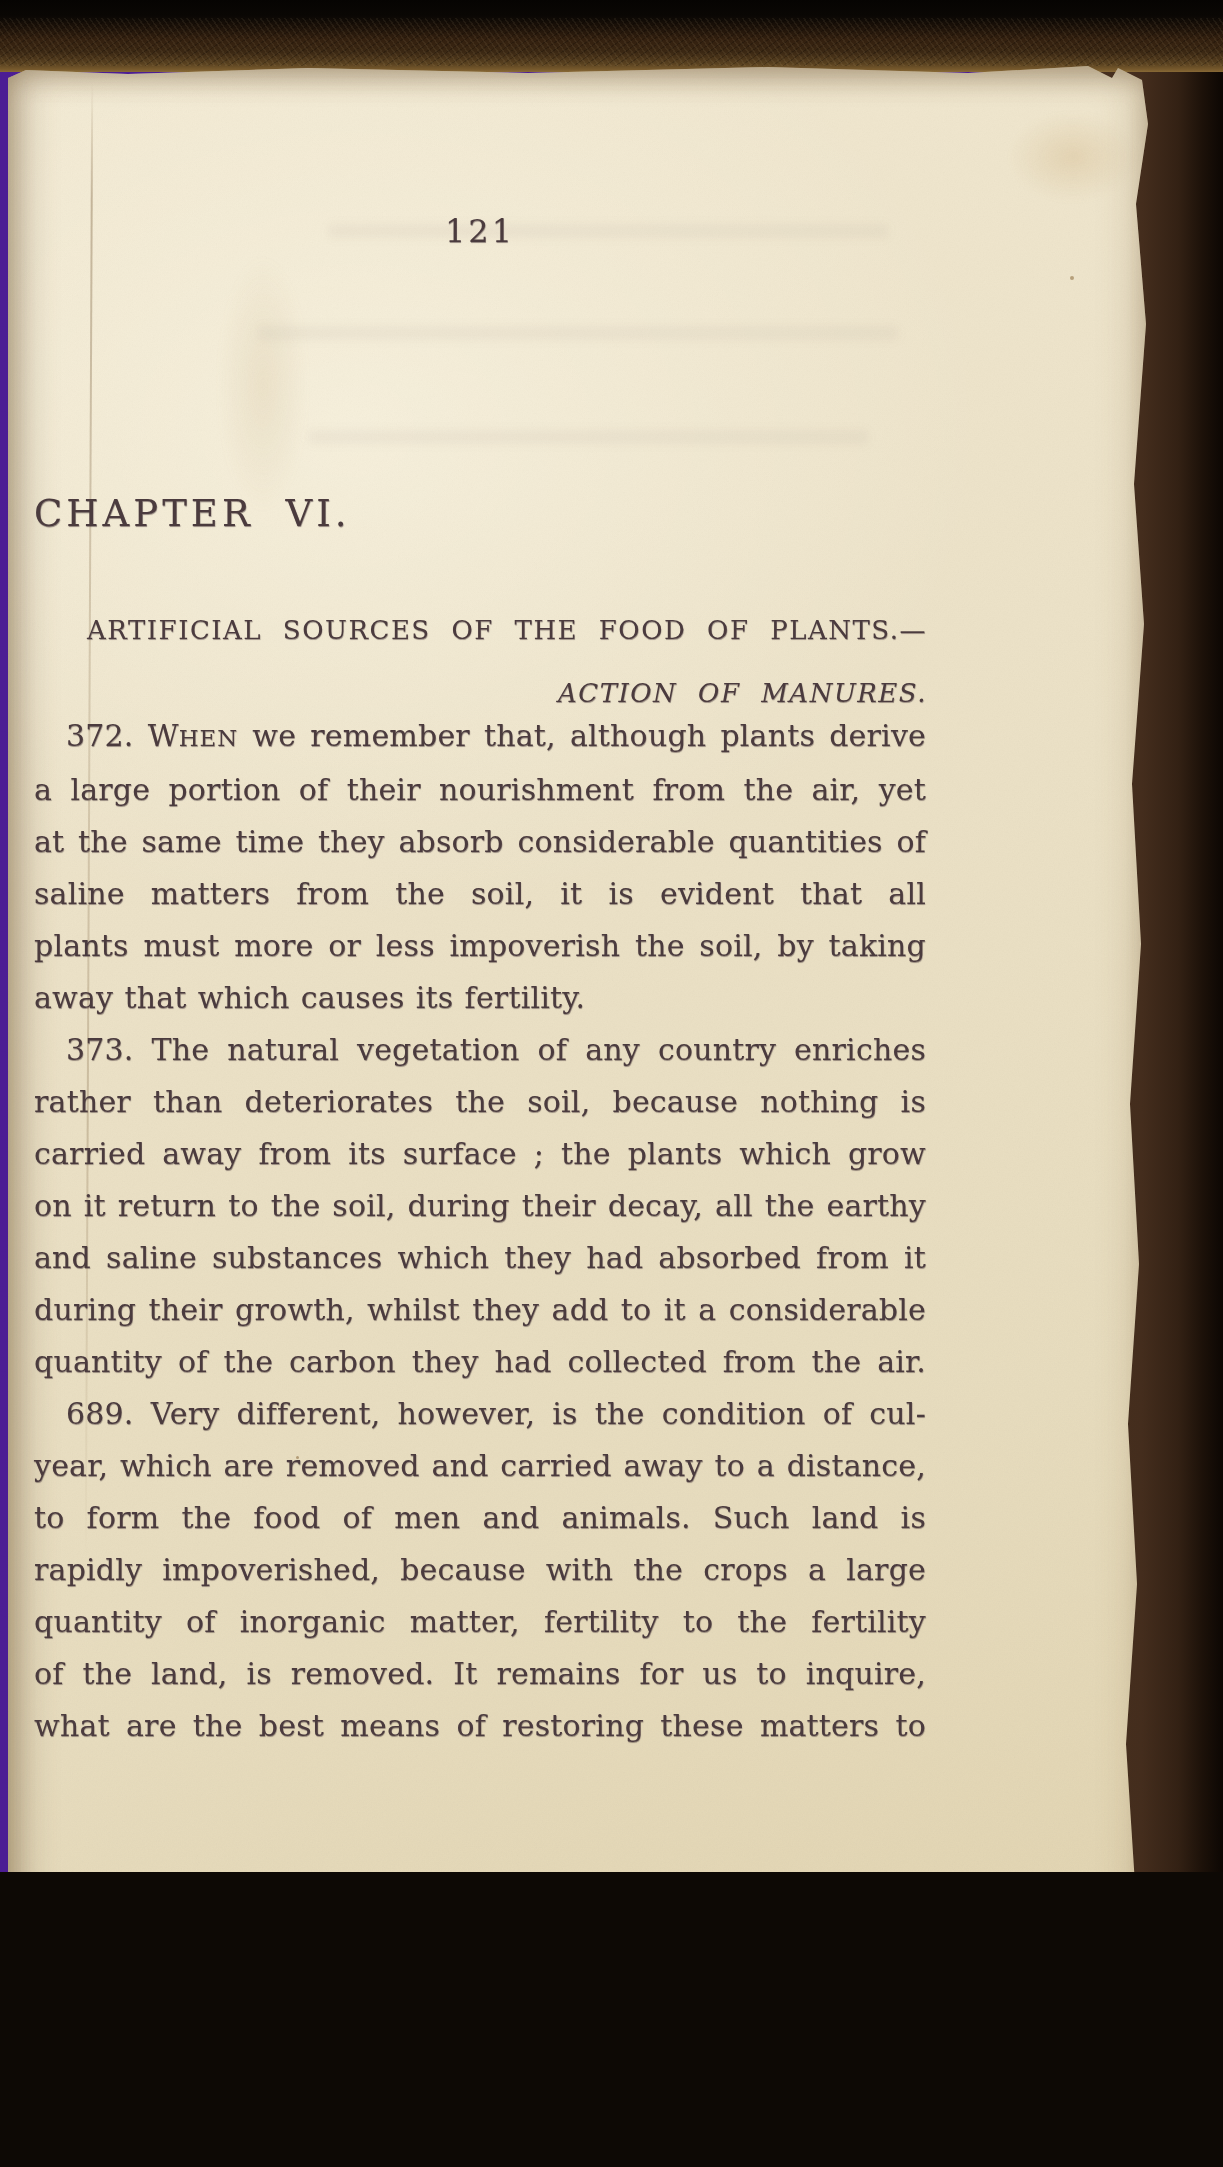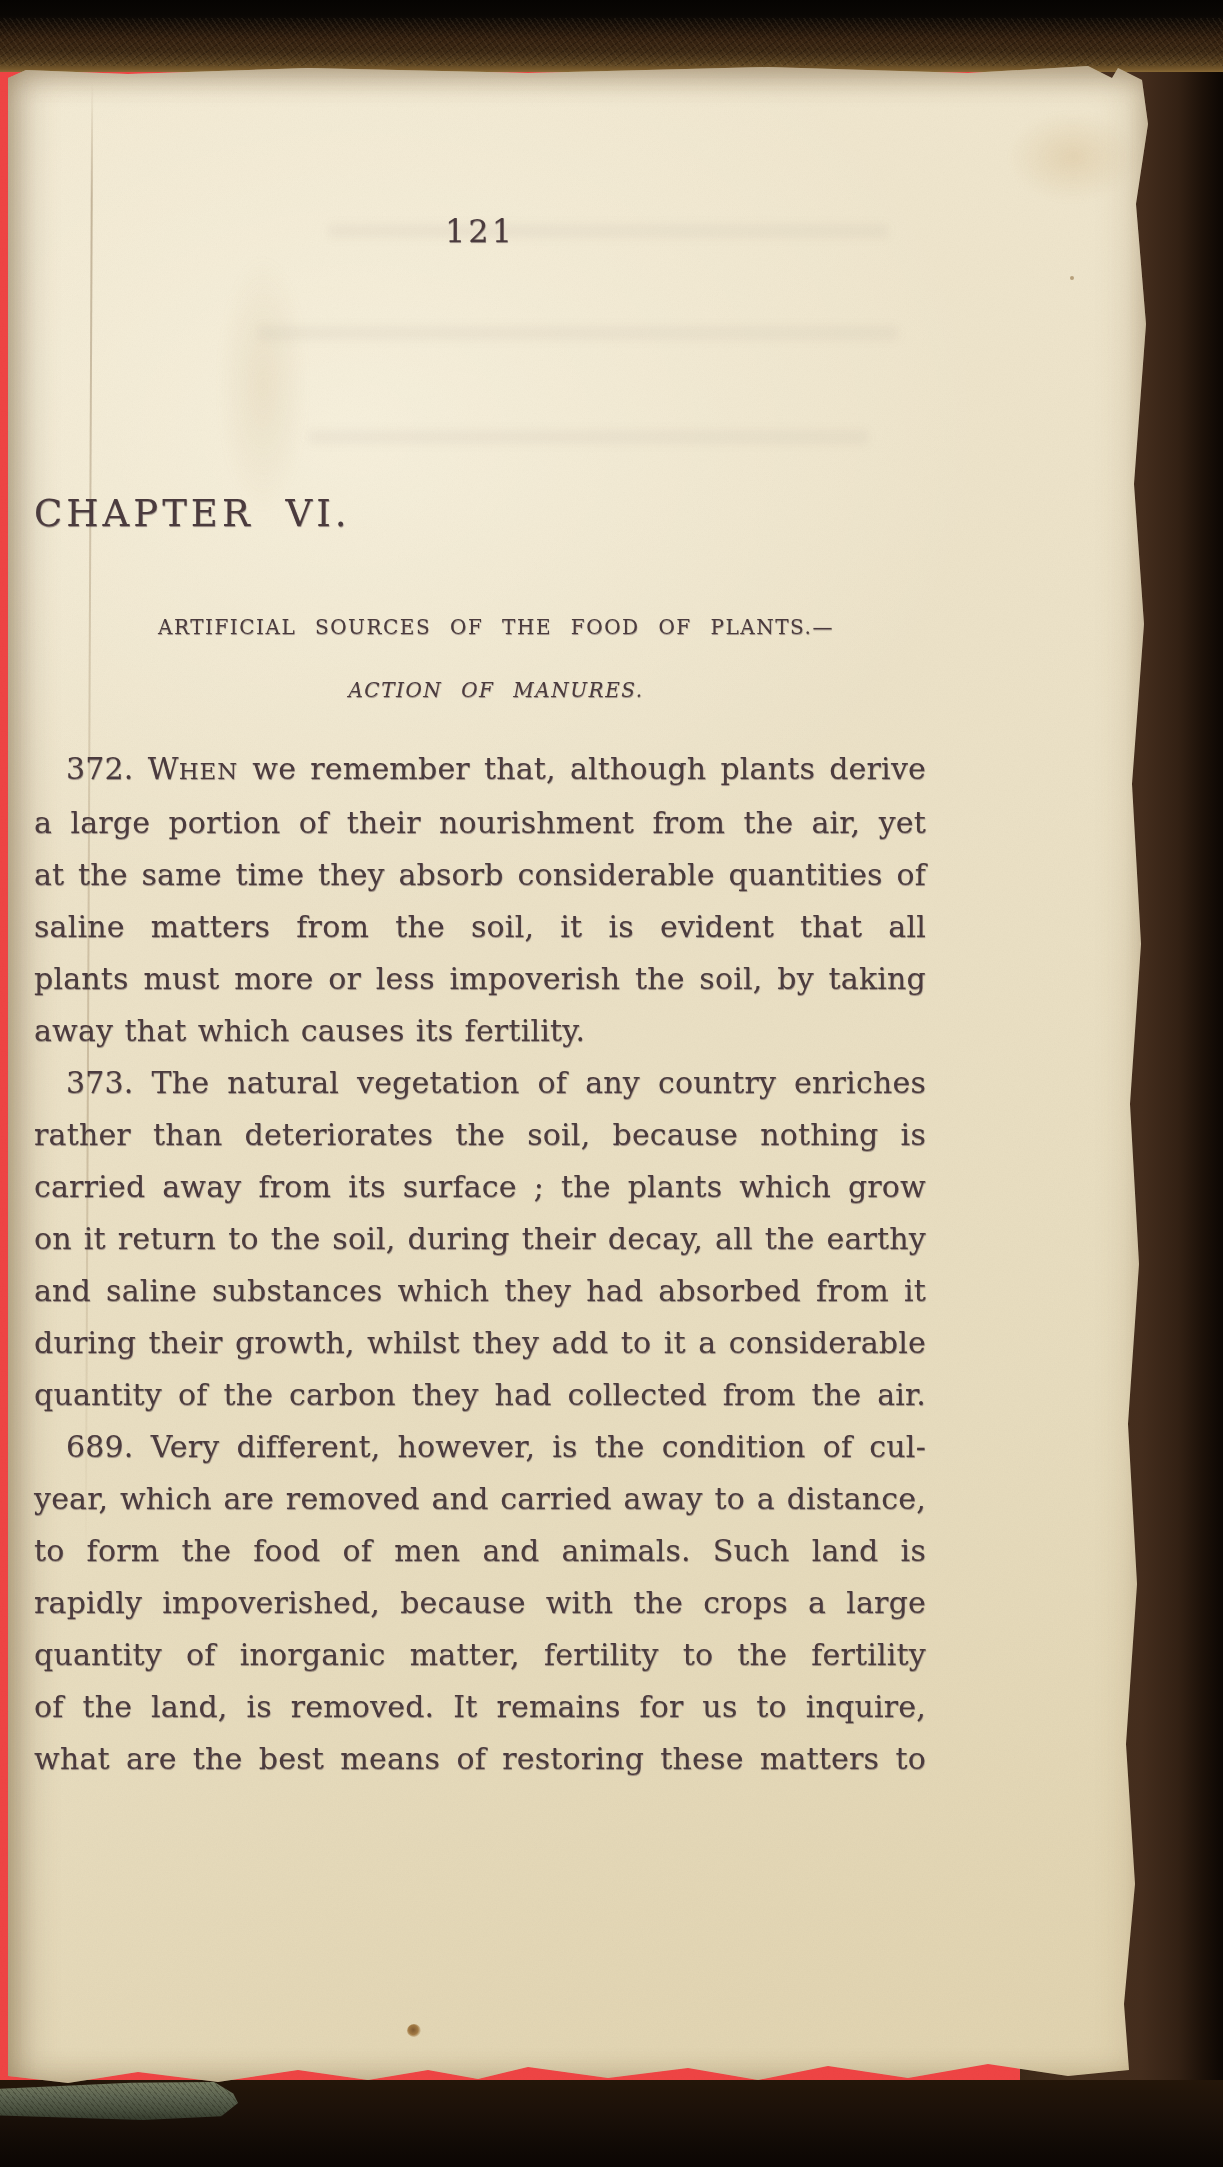--- a/index.html
+++ b/index.html
@@ -1,18 +1,18 @@
 <!DOCTYPE html>
 <html><head>
 <meta charset="utf-8">
 <style>
   html,body{margin:0;padding:0;background:#0d0905;}
   .scene{
-    position:relative;width:1223px;height:2167px;overflow:hidden;
-    background:#ef4444;
+    position:relative;width:1223px;height:1872px;overflow:hidden;
+    background:#4c1d95;
     font-family:"DejaVu Serif","Liberation Serif",serif;
   }
   
   .cover-right{
     position:absolute;top:0;left:1020px;width:203px;height:2167px;
     background:linear-gradient(to right,
       #3b2818 0%, #47301f 30%, #442d1d 60%, #332114 78%,
       #1c1109 90%, #0c0703 100%);
   }
   .cover-top{
@@ -96,28 +96,28 @@
     position:absolute;top:148px;left:0;width:100%;
     text-align:center;font-size:32px;letter-spacing:3px;
     text-shadow:.4px .5px .7px rgba(75,59,62,.55);
   }
   .chap{
     position:absolute;top:428px;left:0;width:100%;
     text-align:left;font-size:37px;letter-spacing:4px;word-spacing:16px;
     text-shadow:.5px .6px .8px rgba(75,59,62,.55);
   }
   .subt{
-    position:absolute;left:16px;width:100%;
-    text-align:center;font-size:20px;letter-spacing:1.5px;word-spacing:11px;
+    position:absolute;left:1px;width:100%;
+    text-align:right;font-size:26px;letter-spacing:1.5px;word-spacing:11px;
     text-shadow:.4px .5px .7px rgba(75,59,62,.5);
   }
   .subt1{top:551px;}
   .subt2{top:614px;font-style:italic;}
   .bodytext{
-    position:absolute;top:679px;left:0;width:100%;
+    position:absolute;top:646px;left:0;width:100%;
     font-size:30px;line-height:52px;word-spacing:1.5px;letter-spacing:.2px;
     text-shadow:.4px .5px .7px rgba(75,59,62,.5);
   }
   .bl{text-align:justify;text-align-last:justify;white-space:nowrap0;}
   .bl.first{padding-left:32px;}
   .bl.last{text-align-last:left;}
   .sc{font-size:.76em;letter-spacing:1px;}
   .noise{position:absolute;inset:0;opacity:.05;pointer-events:none;mix-blend-mode:multiply;}
 </style>
 </head>

